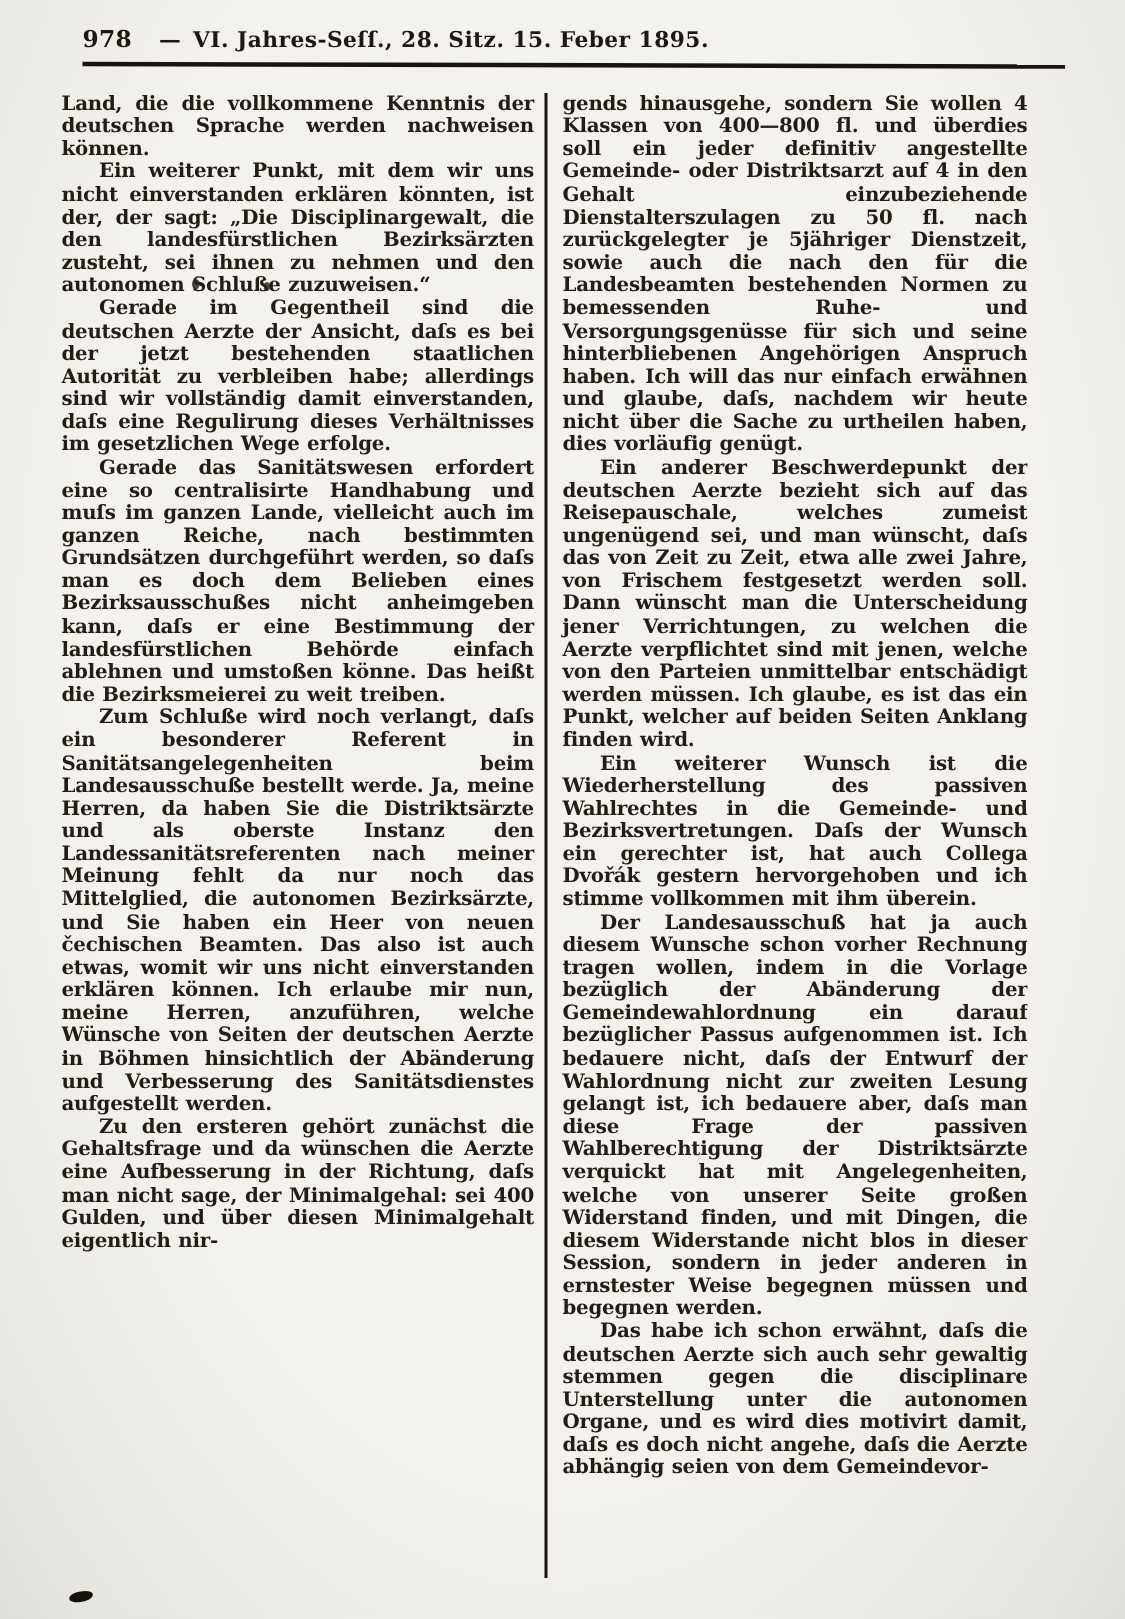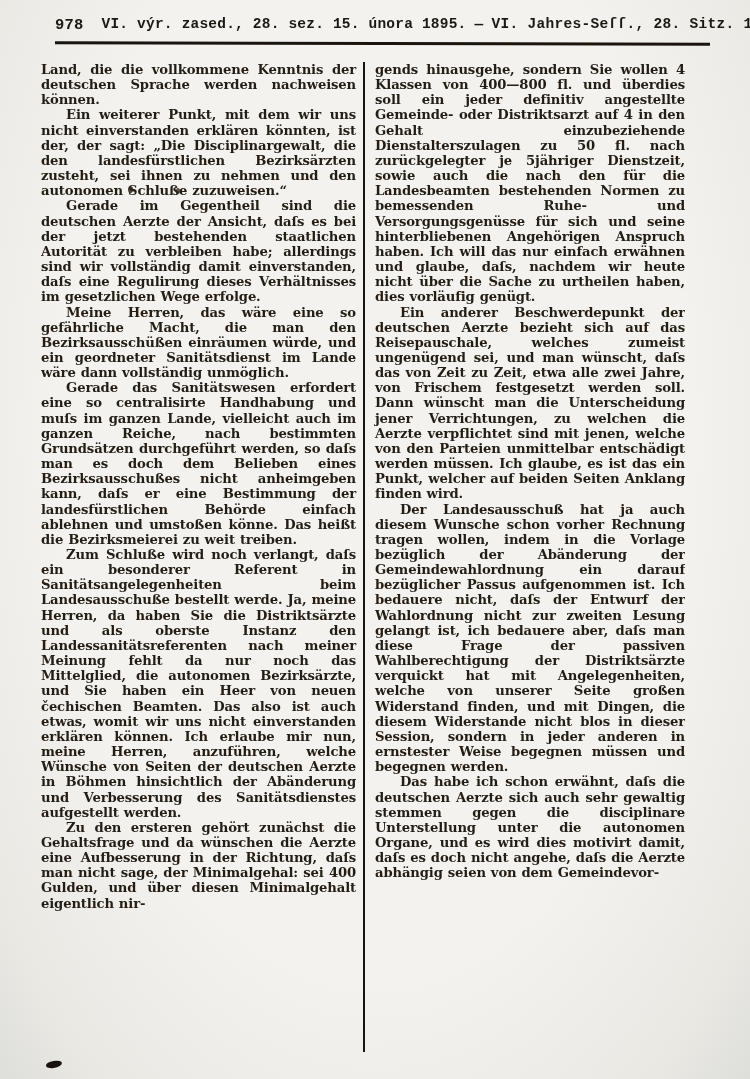--- a/index.html
+++ b/index.html
@@ -20,27 +20,26 @@
     color: #221d16;
     box-sizing: border-box;
   }
   
   .running-head {
     position: absolute;
     top: 16px;
     left: 55px;
     width: 655px;
     display: flex;
-    align-items: flex-start;
+    align-items: flex-end;
     white-space: nowrap;
     font-weight: 700;
     font-size: 14.5px;
     letter-spacing: 0.2px;
     color: #1d1812;
-    font-family: Liberation Mono, monospace;
   }
   .running-head .pageno { margin-right: 18px; font-size: 15.5px; }
   .running-head .sess-cz { margin-right: 8px; }
   .running-head .dash { margin-right: 8px; }
   .running-head .sess-de { letter-spacing: 0.3px; }
   .head-rule {
     position: absolute;
     top: 42px;
     left: 55px;
     width: 655px;
@@ -109,42 +108,41 @@
     opacity: 0.8;
   }
 </style>
 </head>
 <body>
 
 <div class="scan-page">
 
   <div class="running-head">
     <span class="pageno">978</span>
-    <span class="sess-cz">VI. výr. zased., 28. sez. 15. února 1895.</span>
     <span class="dash">—</span>
     <span class="sess-de">VI. Jahres-Seſſ., 28. Sitz. 15. Feber 1895.</span>
   </div>
 
   <div class="head-rule"></div>
 
   <div class="columns">
 
     <div class="col col-left">
       <p class="para cont">Land, die die vollkommene Kenntnis der deutschen Sprache werden nachweisen können.</p>
       <p class="para">Ein weiterer Punkt, mit dem wir uns nicht einverstanden erklären könnten, ist der, der sagt: „Die Disciplinargewalt, die den landesfürstlichen Bezirksärzten zusteht, sei ihnen zu nehmen und den autonomen Schluße zuzuweisen.“</p>
       <p class="para">Gerade im Gegentheil sind die deutschen Aerzte der Ansicht, daſs es bei der jetzt bestehenden staatlichen Autorität zu verbleiben habe; allerdings sind wir vollständig damit einverstanden, daſs eine Regulirung dieses Verhältnisses im gesetzlichen Wege erfolge.</p>
-      <p class="para">Meine Herren, das wäre eine so gefährliche Macht, die man den Bezirksausschüßen einräumen würde, und ein geordneter Sanitätsdienst im Lande wäre dann vollständig unmöglich.</p>
       <p class="para">Gerade das Sanitätswesen erfordert eine so centralisirte Handhabung und muſs im ganzen Lande, vielleicht auch im ganzen Reiche, nach bestimmten Grundsätzen durchgeführt werden, so daſs man es doch dem Belieben eines Bezirksausschußes nicht anheimgeben kann, daſs er eine Bestimmung der landesfürstlichen Behörde einfach ablehnen und umstoßen könne. Das heißt die Bezirksmeierei zu weit treiben.</p>
       <p class="para">Zum Schluße wird noch verlangt, daſs ein besonderer Referent in Sanitätsangelegenheiten beim Landesausschuße bestellt werde. Ja, meine Herren, da haben Sie die Distriktsärzte und als oberste Instanz den Landessanitätsreferenten nach meiner Meinung fehlt da nur noch das Mittelglied, die autonomen Bezirksärzte, und Sie haben ein Heer von neuen čechischen Beamten. Das also ist auch etwas, womit wir uns nicht einverstanden erklären können. Ich erlaube mir nun, meine Herren, anzuführen, welche Wünsche von Seiten der deutschen Aerzte in Böhmen hinsichtlich der Abänderung und Verbesserung des Sanitätsdienstes aufgestellt werden.</p>
       <p class="para">Zu den ersteren gehört zunächst die Gehaltsfrage und da wünschen die Aerzte eine Aufbesserung in der Richtung, daſs man nicht sage, der Minimalgehal: sei 400 Gulden, und über diesen Minimalgehalt eigentlich nir-</p>
     </div>
 
     <div class="col col-right">
       <p class="para cont">gends hinausgehe, sondern Sie wollen 4 Klassen von 400—800 fl. und überdies soll ein jeder definitiv angestellte Gemeinde- oder Distriktsarzt auf 4 in den Gehalt einzubeziehende Dienstalterszulagen zu 50 fl. nach zurückgelegter je 5jähriger Dienstzeit, sowie auch die nach den für die Landesbeamten bestehenden Normen zu bemessenden Ruhe- und Versorgungsgenüsse für sich und seine hinterbliebenen Angehörigen Anspruch haben. Ich will das nur einfach erwähnen und glaube, daſs, nachdem wir heute nicht über die Sache zu urtheilen haben, dies vorläufig genügt.</p>
       <p class="para">Ein anderer Beschwerdepunkt der deutschen Aerzte bezieht sich auf das Reisepauschale, welches zumeist ungenügend sei, und man wünscht, daſs das von Zeit zu Zeit, etwa alle zwei Jahre, von Frischem festgesetzt werden soll. Dann wünscht man die Unterscheidung jener Verrichtungen, zu welchen die Aerzte verpflichtet sind mit jenen, welche von den Parteien unmittelbar entschädigt werden müssen. Ich glaube, es ist das ein Punkt, welcher auf beiden Seiten Anklang finden wird.</p>
+      <p class="para">Ein weiterer Wunsch ist die Wiederherstellung des passiven Wahlrechtes in die Gemeinde- und Bezirksvertretungen. Daſs der Wunsch ein gerechter ist, hat auch Collega Dvořák gestern hervorgehoben und ich stimme vollkommen mit ihm überein.</p>
       <p class="para">Der Landesausschuß hat ja auch diesem Wunsche schon vorher Rechnung tragen wollen, indem in die Vorlage bezüglich der Abänderung der Gemeindewahlordnung ein darauf bezüglicher Passus aufgenommen ist. Ich bedauere nicht, daſs der Entwurf der Wahlordnung nicht zur zweiten Lesung gelangt ist, ich bedauere aber, daſs man diese Frage der passiven Wahlberechtigung der Distriktsärzte verquickt hat mit Angelegenheiten, welche von unserer Seite großen Widerstand finden, und mit Dingen, die diesem Widerstande nicht blos in dieser Session, sondern in jeder anderen in ernstester Weise begegnen müssen und begegnen werden.</p>
       <p class="para">Das habe ich schon erwähnt, daſs die deutschen Aerzte sich auch sehr gewaltig stemmen gegen die disciplinare Unterstellung unter die autonomen Organe, und es wird dies motivirt damit, daſs es doch nicht angehe, daſs die Aerzte abhängig seien von dem Gemeindevor-</p>
     </div>
 
   </div>
 
   <div class="ink-smudge"></div>
   <div class="speck-1"></div>
   <div class="speck-2"></div>
 

